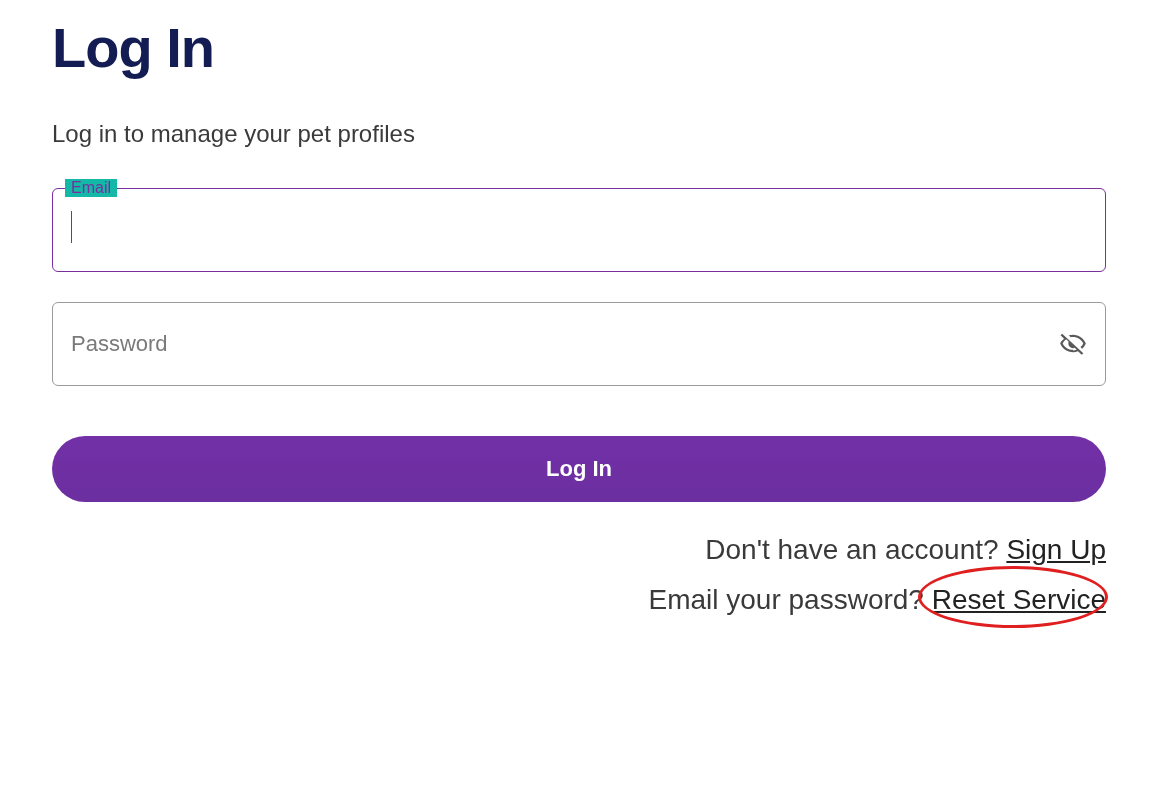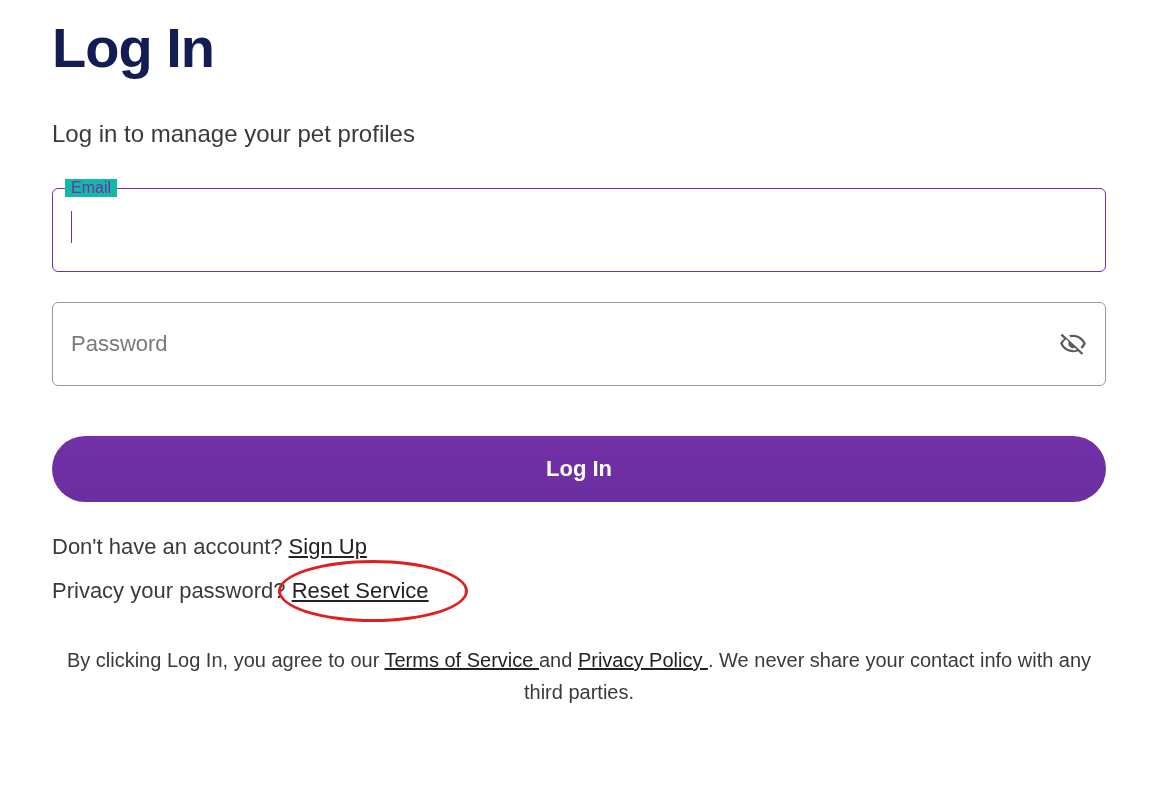--- a/index.html
+++ b/index.html
@@ -99,22 +99,22 @@
       border: none;
       border-radius: 999px;
       font-size: 22px;
       font-weight: 700;
       padding: 20px 0;
       cursor: pointer;
       margin-top: 20px;
       margin-bottom: 32px;
     }
     .aux-line {
-      text-align: left;
-      font-size: 22px;
+      text-align: right;
+      font-size: 28px;
       color: #3a3a3a;
       margin-bottom: 18px;
     }
     .aux-link {
       color: #222;
       text-decoration: underline;
       cursor: pointer;
     }
     .reset-wrap {
       position: relative;
@@ -163,19 +163,16 @@
     </span>
   </div>
 
   <button class="login-button">Log In</button>
 
   <div class="aux-line">
     <span>Don't have an account? </span><a class="aux-link">Sign Up</a>
   </div>
 
   <div class="aux-line">
-    <span>Privacy your password? </span><span class="reset-wrap"><a class="aux-link">Reset Service</a><span class="annotation-ellipse"></span></span>
+    <span>Email your password? </span><span class="reset-wrap"><a class="aux-link">Reset Service</a><span class="annotation-ellipse"></span></span>
   </div>
 
-  <div class="disclaimer">
-    <span>By clicking Log In, you agree to our </span><a class="aux-link">Terms of Service </a><span>and </span><a class="aux-link">Privacy Policy </a><span>. We never share your contact info with any third parties.</span>
-  </div>
 </div>
 
 </body></html>

